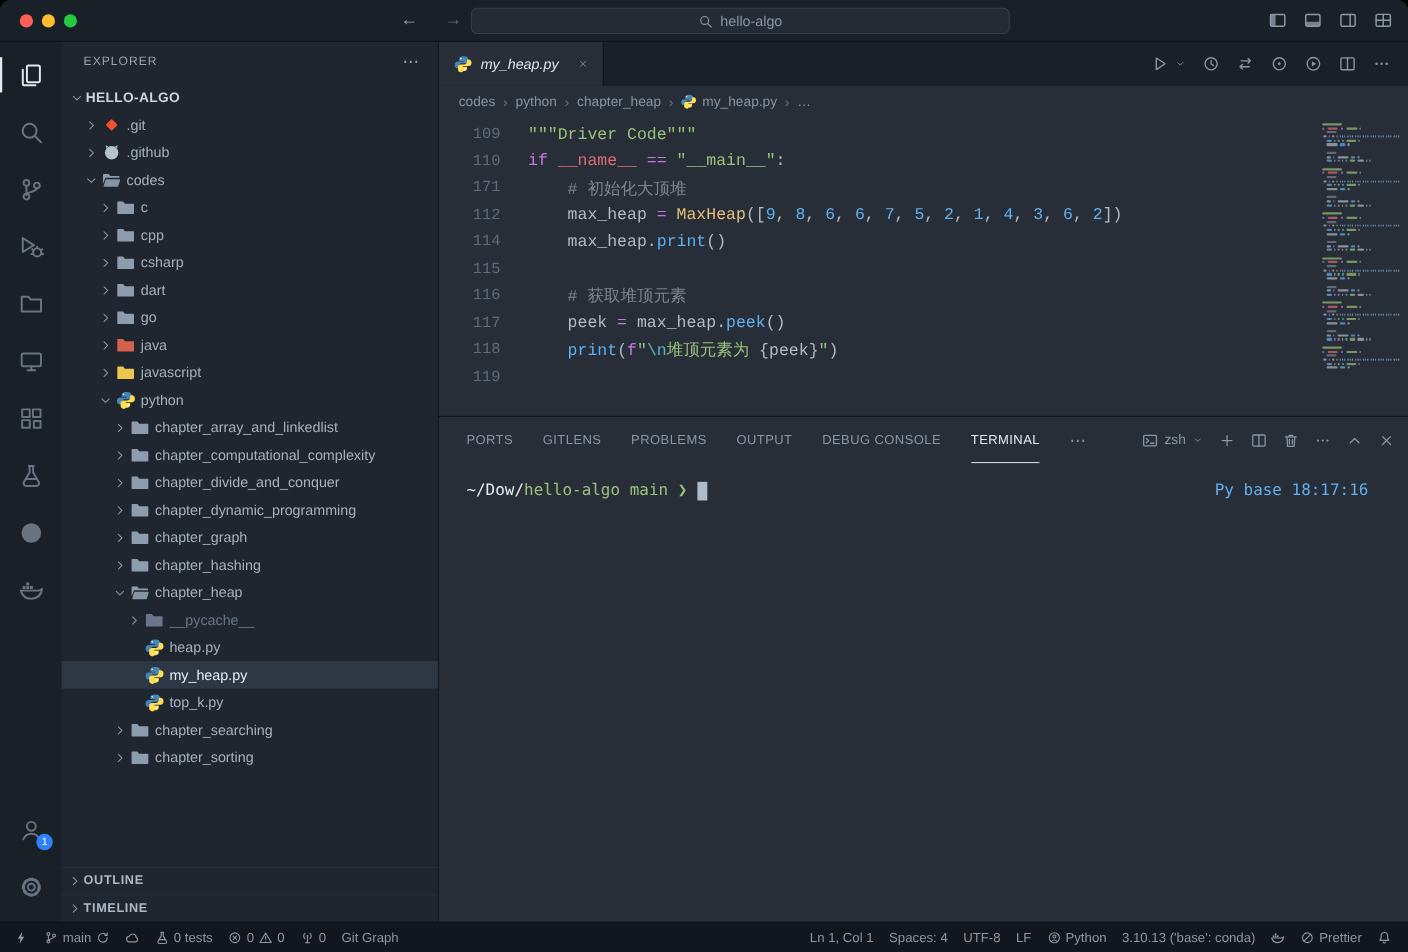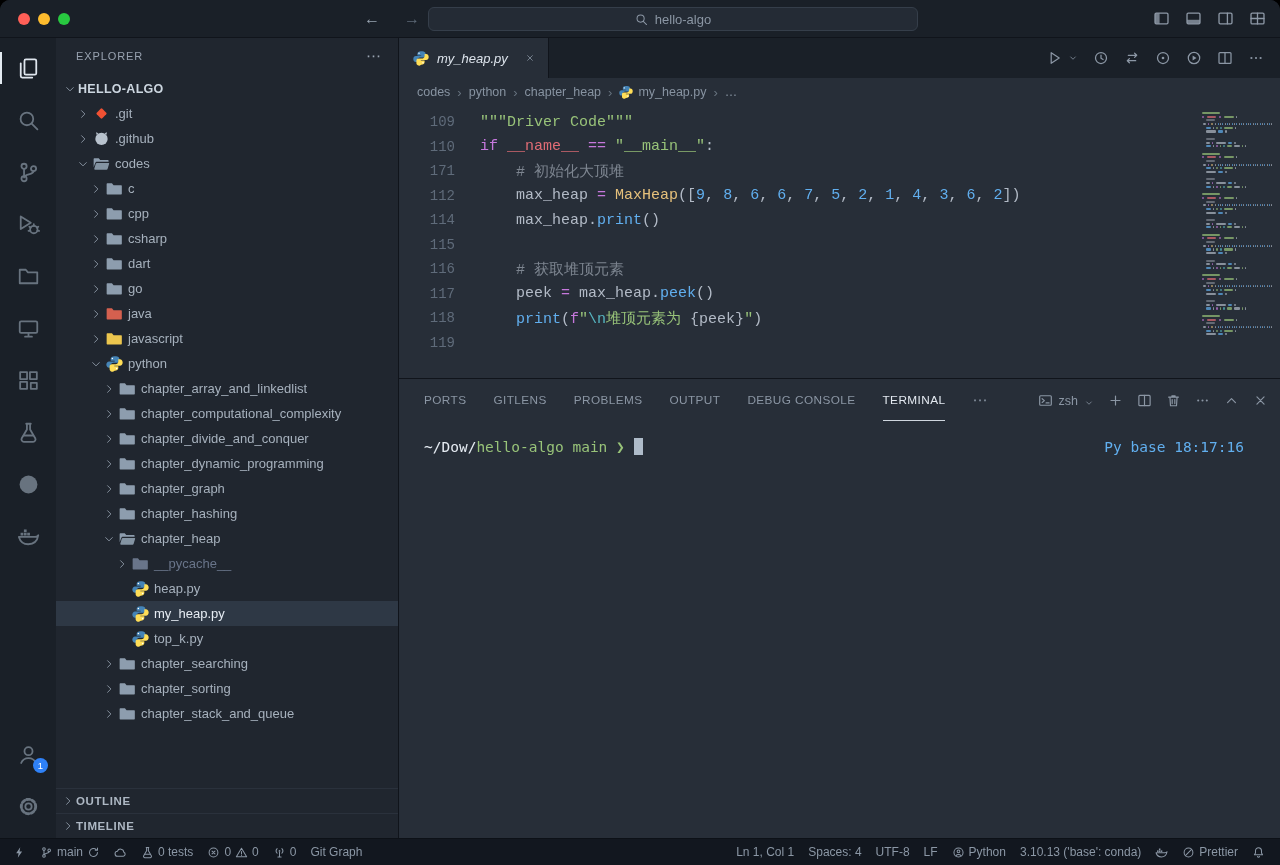--- a/index.html
+++ b/index.html
@@ -71,25 +71,25 @@
   .mm-seg{height:2.1px;border-radius:1px;margin-right:2px;opacity:.7}
   .mm-seg.sp{opacity:0;margin-right:0}
 
   .panel{flex:0 0 460px;display:flex;flex-direction:column;border-top:1px solid #10141b;background:#272e38}
   .panel-bar{flex:0 0 42px;display:flex;justify-content:space-between;align-items:center;padding:0 12px 0 25px}
   .panel-tabs{display:flex;gap:27px;align-items:center;height:42px}
   .ptab{font-size:11.8px;letter-spacing:.4px;color:#8b96a4;height:42px;display:flex;align-items:center;border-bottom:1px solid transparent;cursor:pointer}
   .ptab.active{color:#e3e9f0;border-bottom-color:#cfd6de}
   .ptab-more{color:#8b96a4;font-size:15px;cursor:pointer}
   .panel-right{display:flex;align-items:center;gap:14px;color:#8b96a4}
-  .shell-sel{display:flex;align-items:flex-end;gap:6px;font-size:12.5px;cursor:pointer}
+  .shell-sel{display:flex;align-items:center;gap:6px;font-size:12.5px;cursor:pointer}
   .p-ico{width:15px;height:15px;display:inline-flex;cursor:pointer}
   .p-ico.sm{width:10px;height:10px}
   .terminal{flex:1;padding:17px 36px 0 25px;font-family:"DejaVu Sans Mono","Liberation Mono",monospace;font-size:14.5px}
-  .t-line{display:flex;align-items:center}
+  .t-line{display:flex;align-items:flex-start}
   .t-cursor{width:9px;height:17px;background:#aebbc9;display:inline-block;margin-left:9px}
   .t-right{margin-left:auto}
 
   .statusbar{flex:0 0 27px;height:27px;background:#12171f;display:flex;align-items:center;justify-content:space-between;padding:0 8px 0 6px;color:#8b97a5;font-size:12px;border-top:1px solid #0d1117}
   .sb-group{display:flex;align-items:center;height:100%}
   .sb-item{display:flex;align-items:center;gap:4px;padding:0 7px;height:100%;cursor:pointer;white-space:nowrap}
   .sb-i{width:13px;height:13px;display:inline-flex}
   svg{display:block}
 </style>
 <style>.tk-kw{color:#c678dd}.tk-red{color:#e06c75}.tk-op{color:#c678dd}.tk-str{color:#98c379}.tk-cmt{color:#7d8590}.tk-fn{color:#61afef}.tk-cls{color:#e5c07b}.tk-num{color:#61afef}.tk-esc{color:#56b6c2}.tk-pln{color:#b2bac6}.tc-path{color:#e6ecf3}.tc-repo{color:#98c379}.tc-branch{color:#98c379}.tc-arrow{color:#98c379}.tc-blue{color:#61afef}.trow.selected{background:#2e3845}</style></head>
@@ -581,33 +581,20 @@
               <svg viewBox="0 0 16 16" width="100%" height="100%" fill="none" stroke="currentColor" stroke-width="1.25" stroke-linecap="round" stroke-linejoin="round">
                 <path d="M6.1 3.6L10.5 8l-4.4 4.4"></path>
               </svg>
             </span>
             <span class="tw-ico" style="color: rgb(141, 157, 174);">
               <svg viewBox="0 0 16 16" width="100%" height="100%" fill="none" stroke="currentColor" stroke-width="1.25" stroke-linecap="round" stroke-linejoin="round">
                 <path fill="currentColor" stroke="none" d="M1.2 3.1h4.4l1.5 1.8h7.2c.3 0 .6.3.6.6v7.5c0 .3-.3.6-.6.6H1.2c-.3 0-.6-.3-.6-.6V3.7c0-.3.3-.6.6-.6z"></path>
               </svg>
             </span>
             <span class="tw-label">chapter_sorting</span>
-          </div>
-          <div class="trow" style="padding-left: 45px;">
-            <span class="tw-chev">
-              <svg viewBox="0 0 16 16" width="100%" height="100%" fill="none" stroke="currentColor" stroke-width="1.25" stroke-linecap="round" stroke-linejoin="round">
-                <path d="M6.1 3.6L10.5 8l-4.4 4.4"></path>
-              </svg>
-            </span>
-            <span class="tw-ico" style="color: rgb(141, 157, 174);">
-              <svg viewBox="0 0 16 16" width="100%" height="100%" fill="none" stroke="currentColor" stroke-width="1.25" stroke-linecap="round" stroke-linejoin="round">
-                <path fill="currentColor" stroke="none" d="M1.2 3.1h4.4l1.5 1.8h7.2c.3 0 .6.3.6.6v7.5c0 .3-.3.6-.6.6H1.2c-.3 0-.6-.3-.6-.6V3.7c0-.3.3-.6.6-.6z"></path>
-              </svg>
-            </span>
-            <span class="tw-label">chapter_stack_and_queue</span>
           </div>
         </div>
       <div class="sb-sections" id="sb-sections">
           <div class="sb-section">
             <span class="tw-chev">
               <svg viewBox="0 0 16 16" width="100%" height="100%" fill="none" stroke="currentColor" stroke-width="1.25" stroke-linecap="round" stroke-linejoin="round">
                 <path d="M6.1 3.6L10.5 8l-4.4 4.4"></path>
               </svg>
             </span>
             <span>OUTLINE</span>

